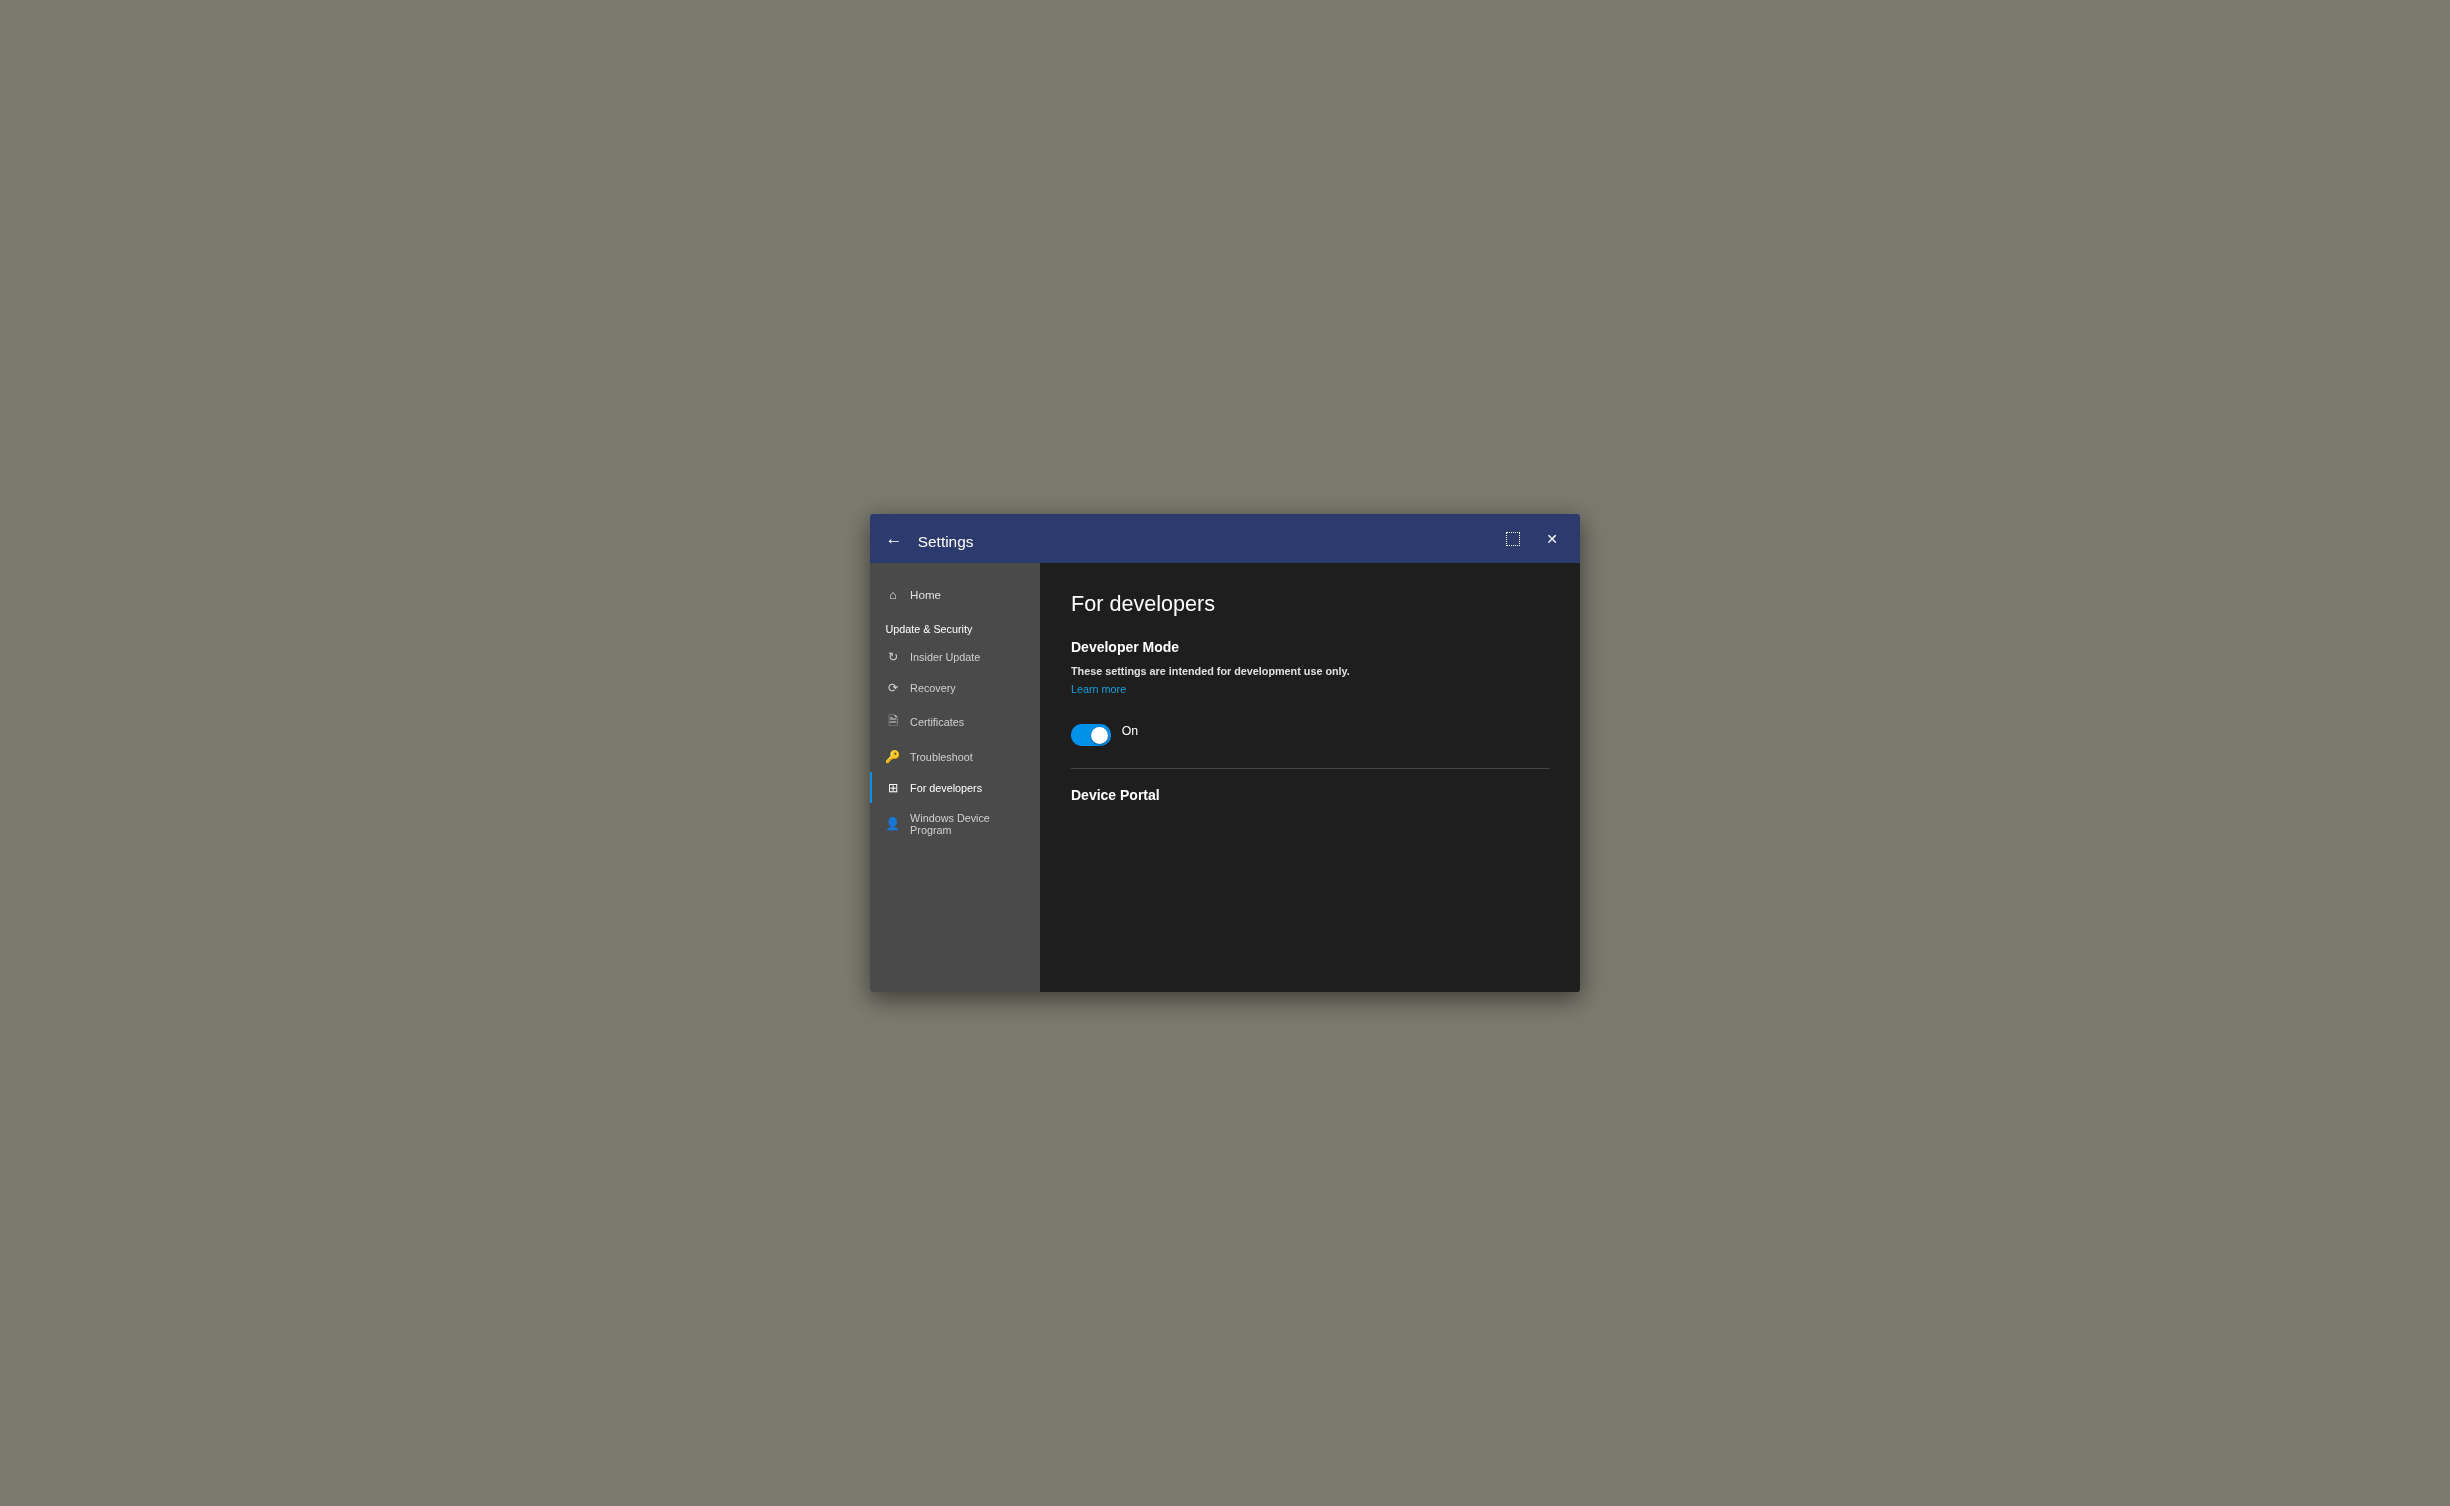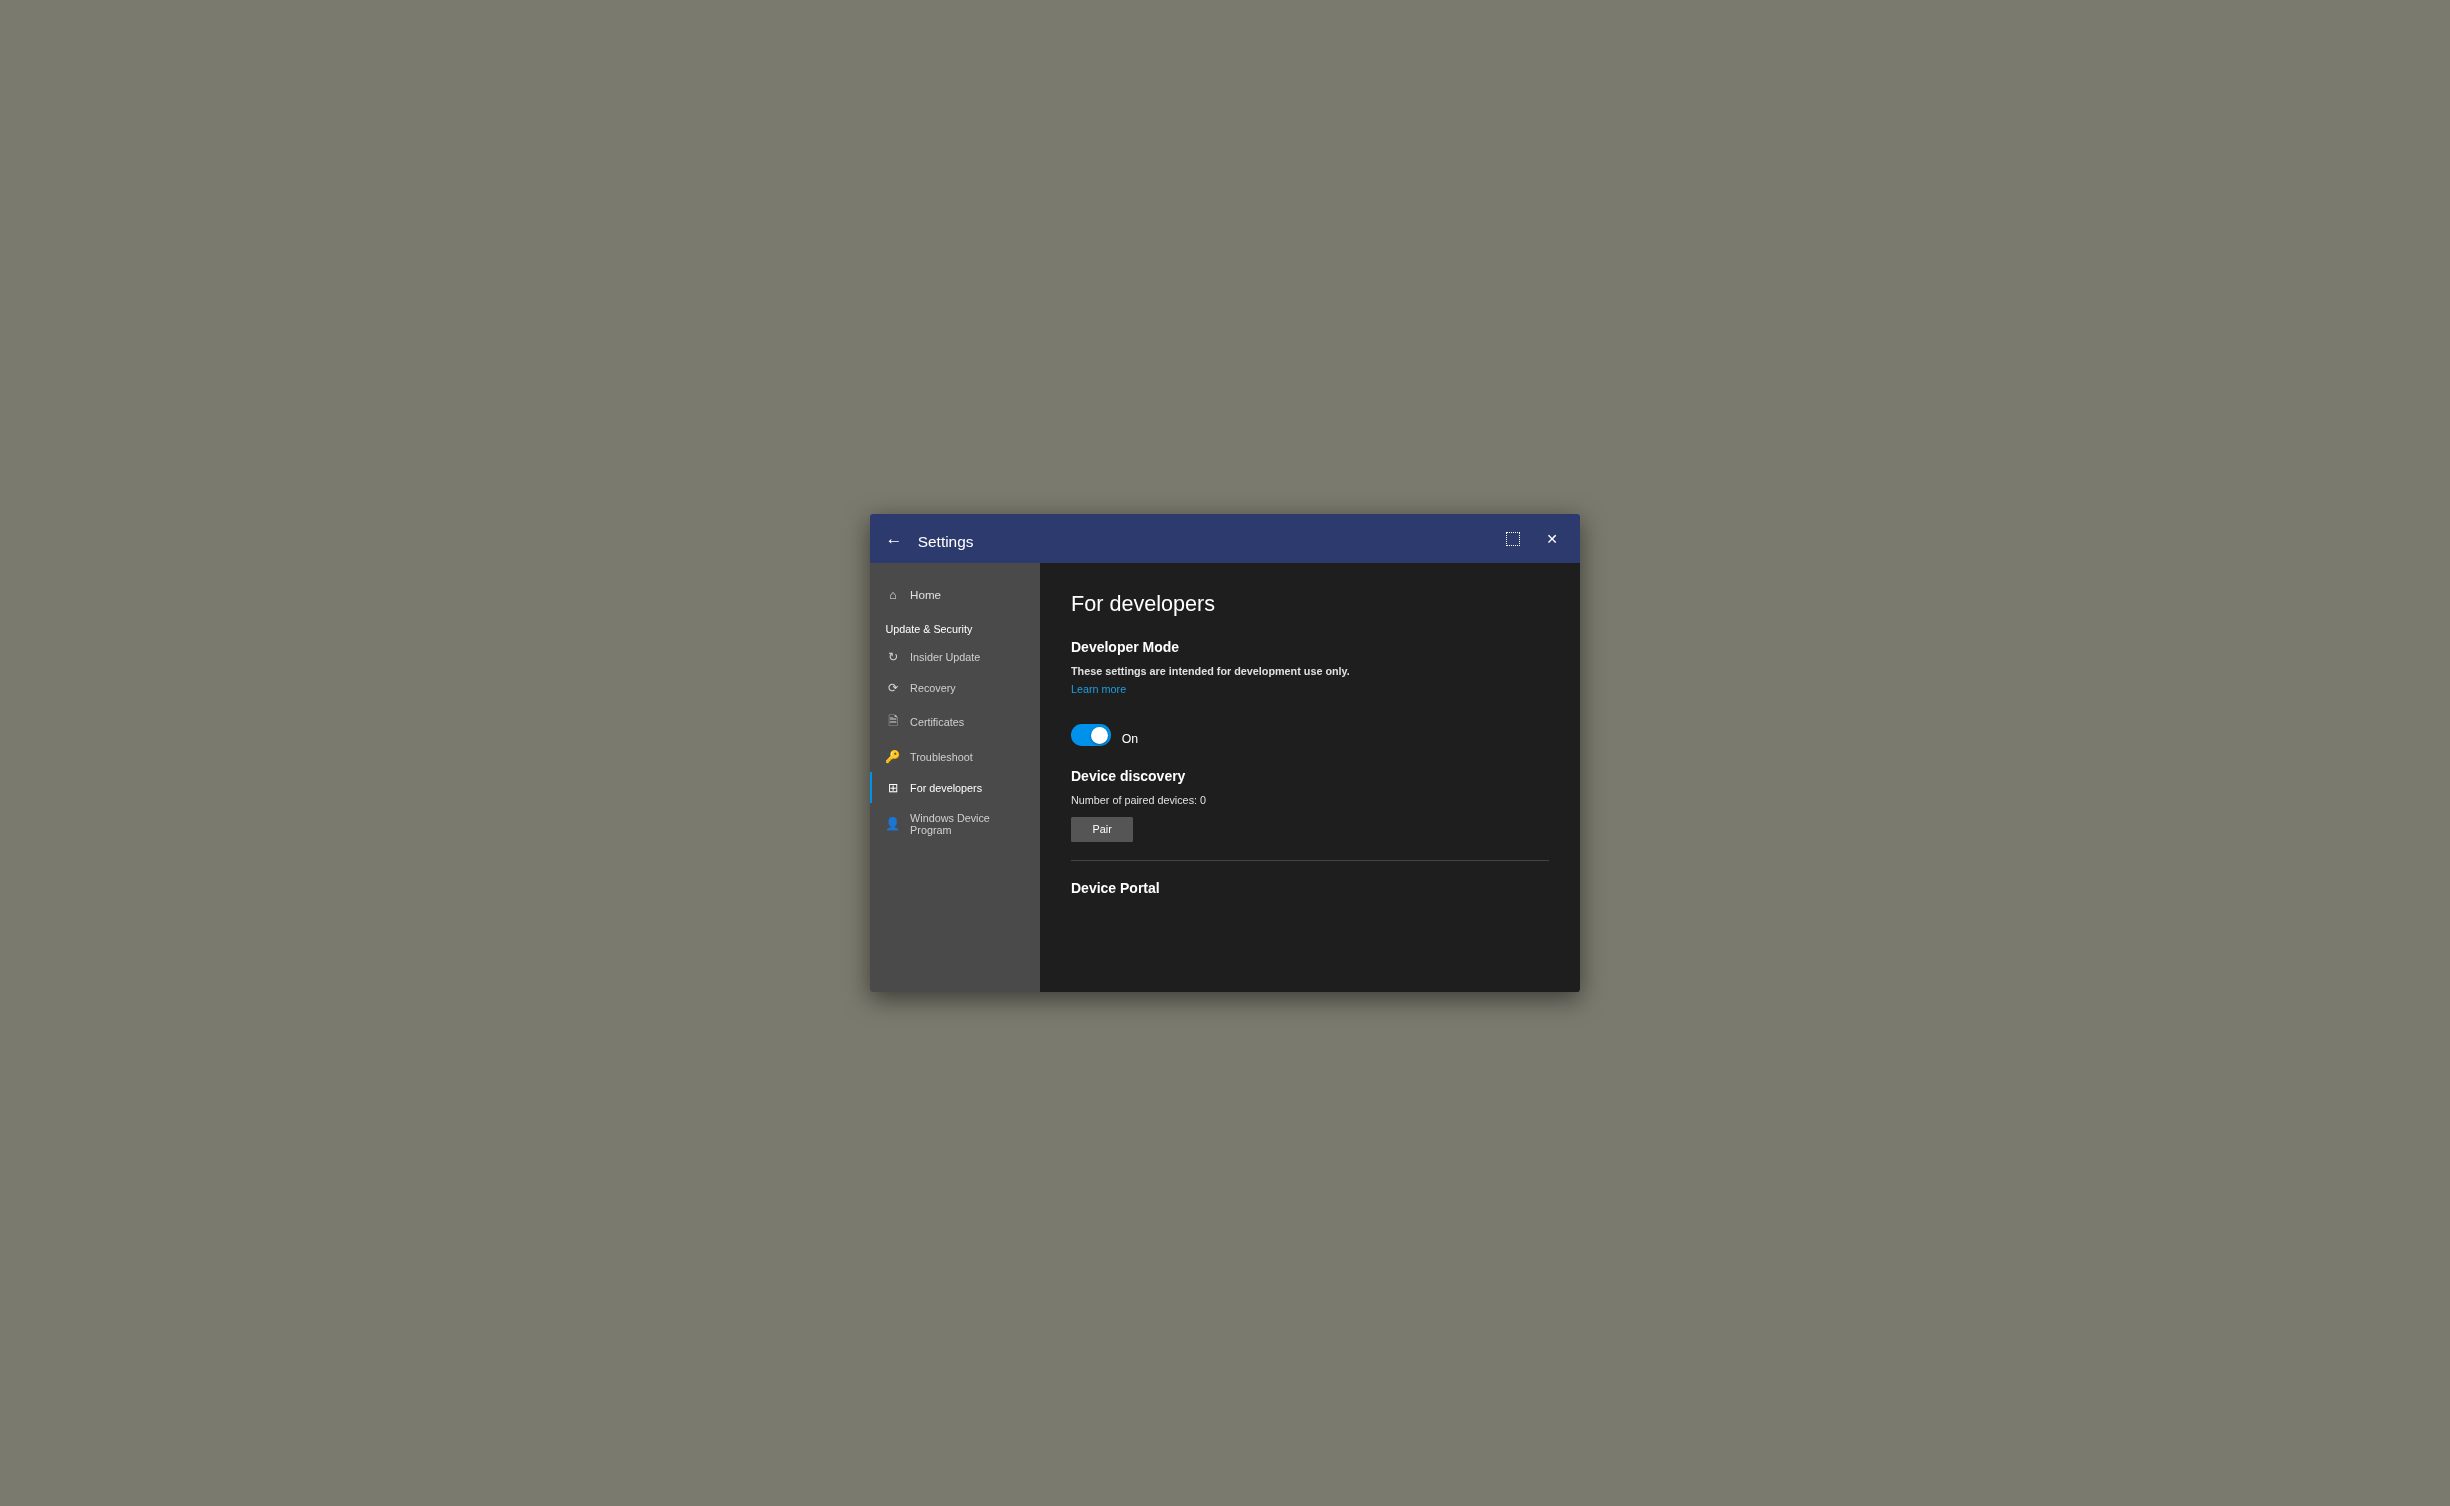--- a/index.html
+++ b/index.html
@@ -164,21 +164,21 @@
       color: #1a9fe0;
       font-size: 10.8px;
       cursor: pointer;
       text-decoration: none;
       margin-bottom: 15.4px;
       display: inline-block;
     }
 
     .toggle-row {
       display: flex;
-      align-items: flex-end;
+      align-items: flex-start;
       gap: 10.8px;
       margin: 14px 0 21.6px 0;
     }
 
     .toggle-switch {
       width: 40px;
       height: 21.6px;
       background-color: #0091ea;
       border-radius: 10.8px;
       position: relative;
@@ -294,25 +294,20 @@
       <p class="description-text">These settings are intended for development use only.</p>
       <a class="learn-more-link">Learn more</a>
 
       <div class="toggle-row">
         <div class="toggle-switch">
           <div class="toggle-knob"></div>
         </div>
         <span class="toggle-label">On</span>
       </div>
 
-      <div class="device-discovery-section">
-        <h2 class="section-title">Device discovery</h2>
-        <p class="paired-devices-text">Number of paired devices: 0</p>
-        <button class="pair-button">Pair</button>
-      </div>
 
       <hr class="divider">
 
       <h2 class="section-title">Device Portal</h2>
     </main>
   </div>
 </div>
 
 
 </body></html>

